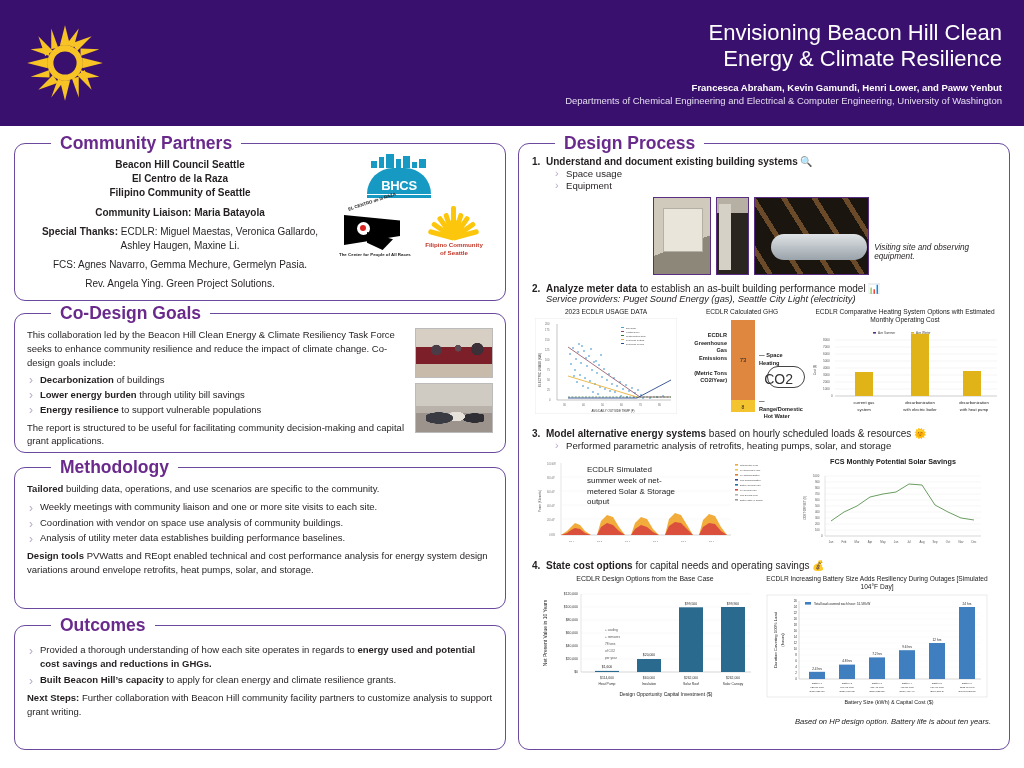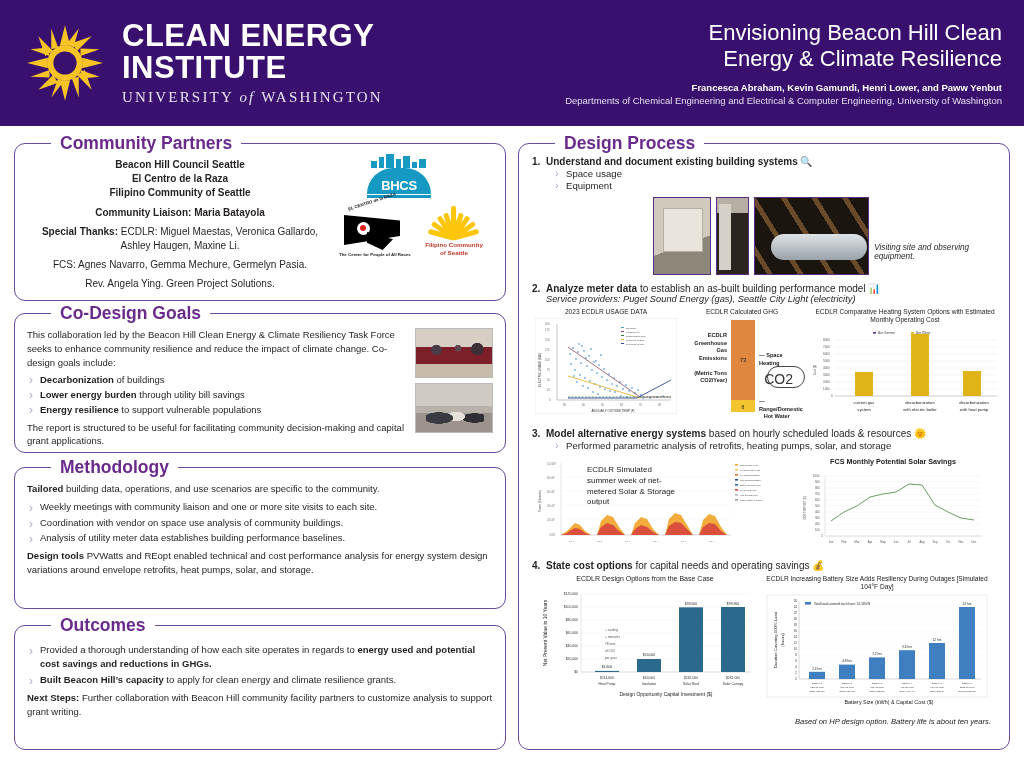--- a/index.html
+++ b/index.html
@@ -175,29 +175,20 @@
             <path d="M90 34 L68 42 L68 33 Z"></path>
             <path d="M90 66 L68 58 L70 68 Z"></path>
             <path d="M66 90 L58 68 L66 66 Z"></path>
             <path d="M34 90 L42 68 L48 72 Z"></path>
             <path d="M10 66 L32 58 L32 67 Z"></path>
             <path d="M10 34 L32 42 L30 32 Z"></path>
             <path d="M34 10 L42 32 L34 34 Z"></path>
           </g>
           <circle cx="50" cy="50" r="17" fill="none" stroke="#f7c325" stroke-width="7"></circle>
         </svg>
-      </div>
-      <div class="logo-text">
-        <div class="logo-l1">CLEAN ENERGY</div>
-        <div class="logo-l2">INSTITUTE</div>
-        <div class="logo-l3">
-          <span>UNIVERSITY</span>
-          <i>of</i>
-          <span>WASHINGTON</span>
-        </div>
       </div>
     </div>
     <div class="title-block">
       <div class="ptitle">Envisioning Beacon Hill Clean</div>
       <div class="ptitle">Energy &amp; Climate Resilience</div>
       <div class="pauthors">Francesca Abraham, Kevin Gamundi, Henri Lower, and Paww Yenbut</div>
       <div class="pdepts">Departments of Chemical Engineering and Electrical &amp; Computer Engineering, University of Washington</div>
     </div>
   </div>
 

